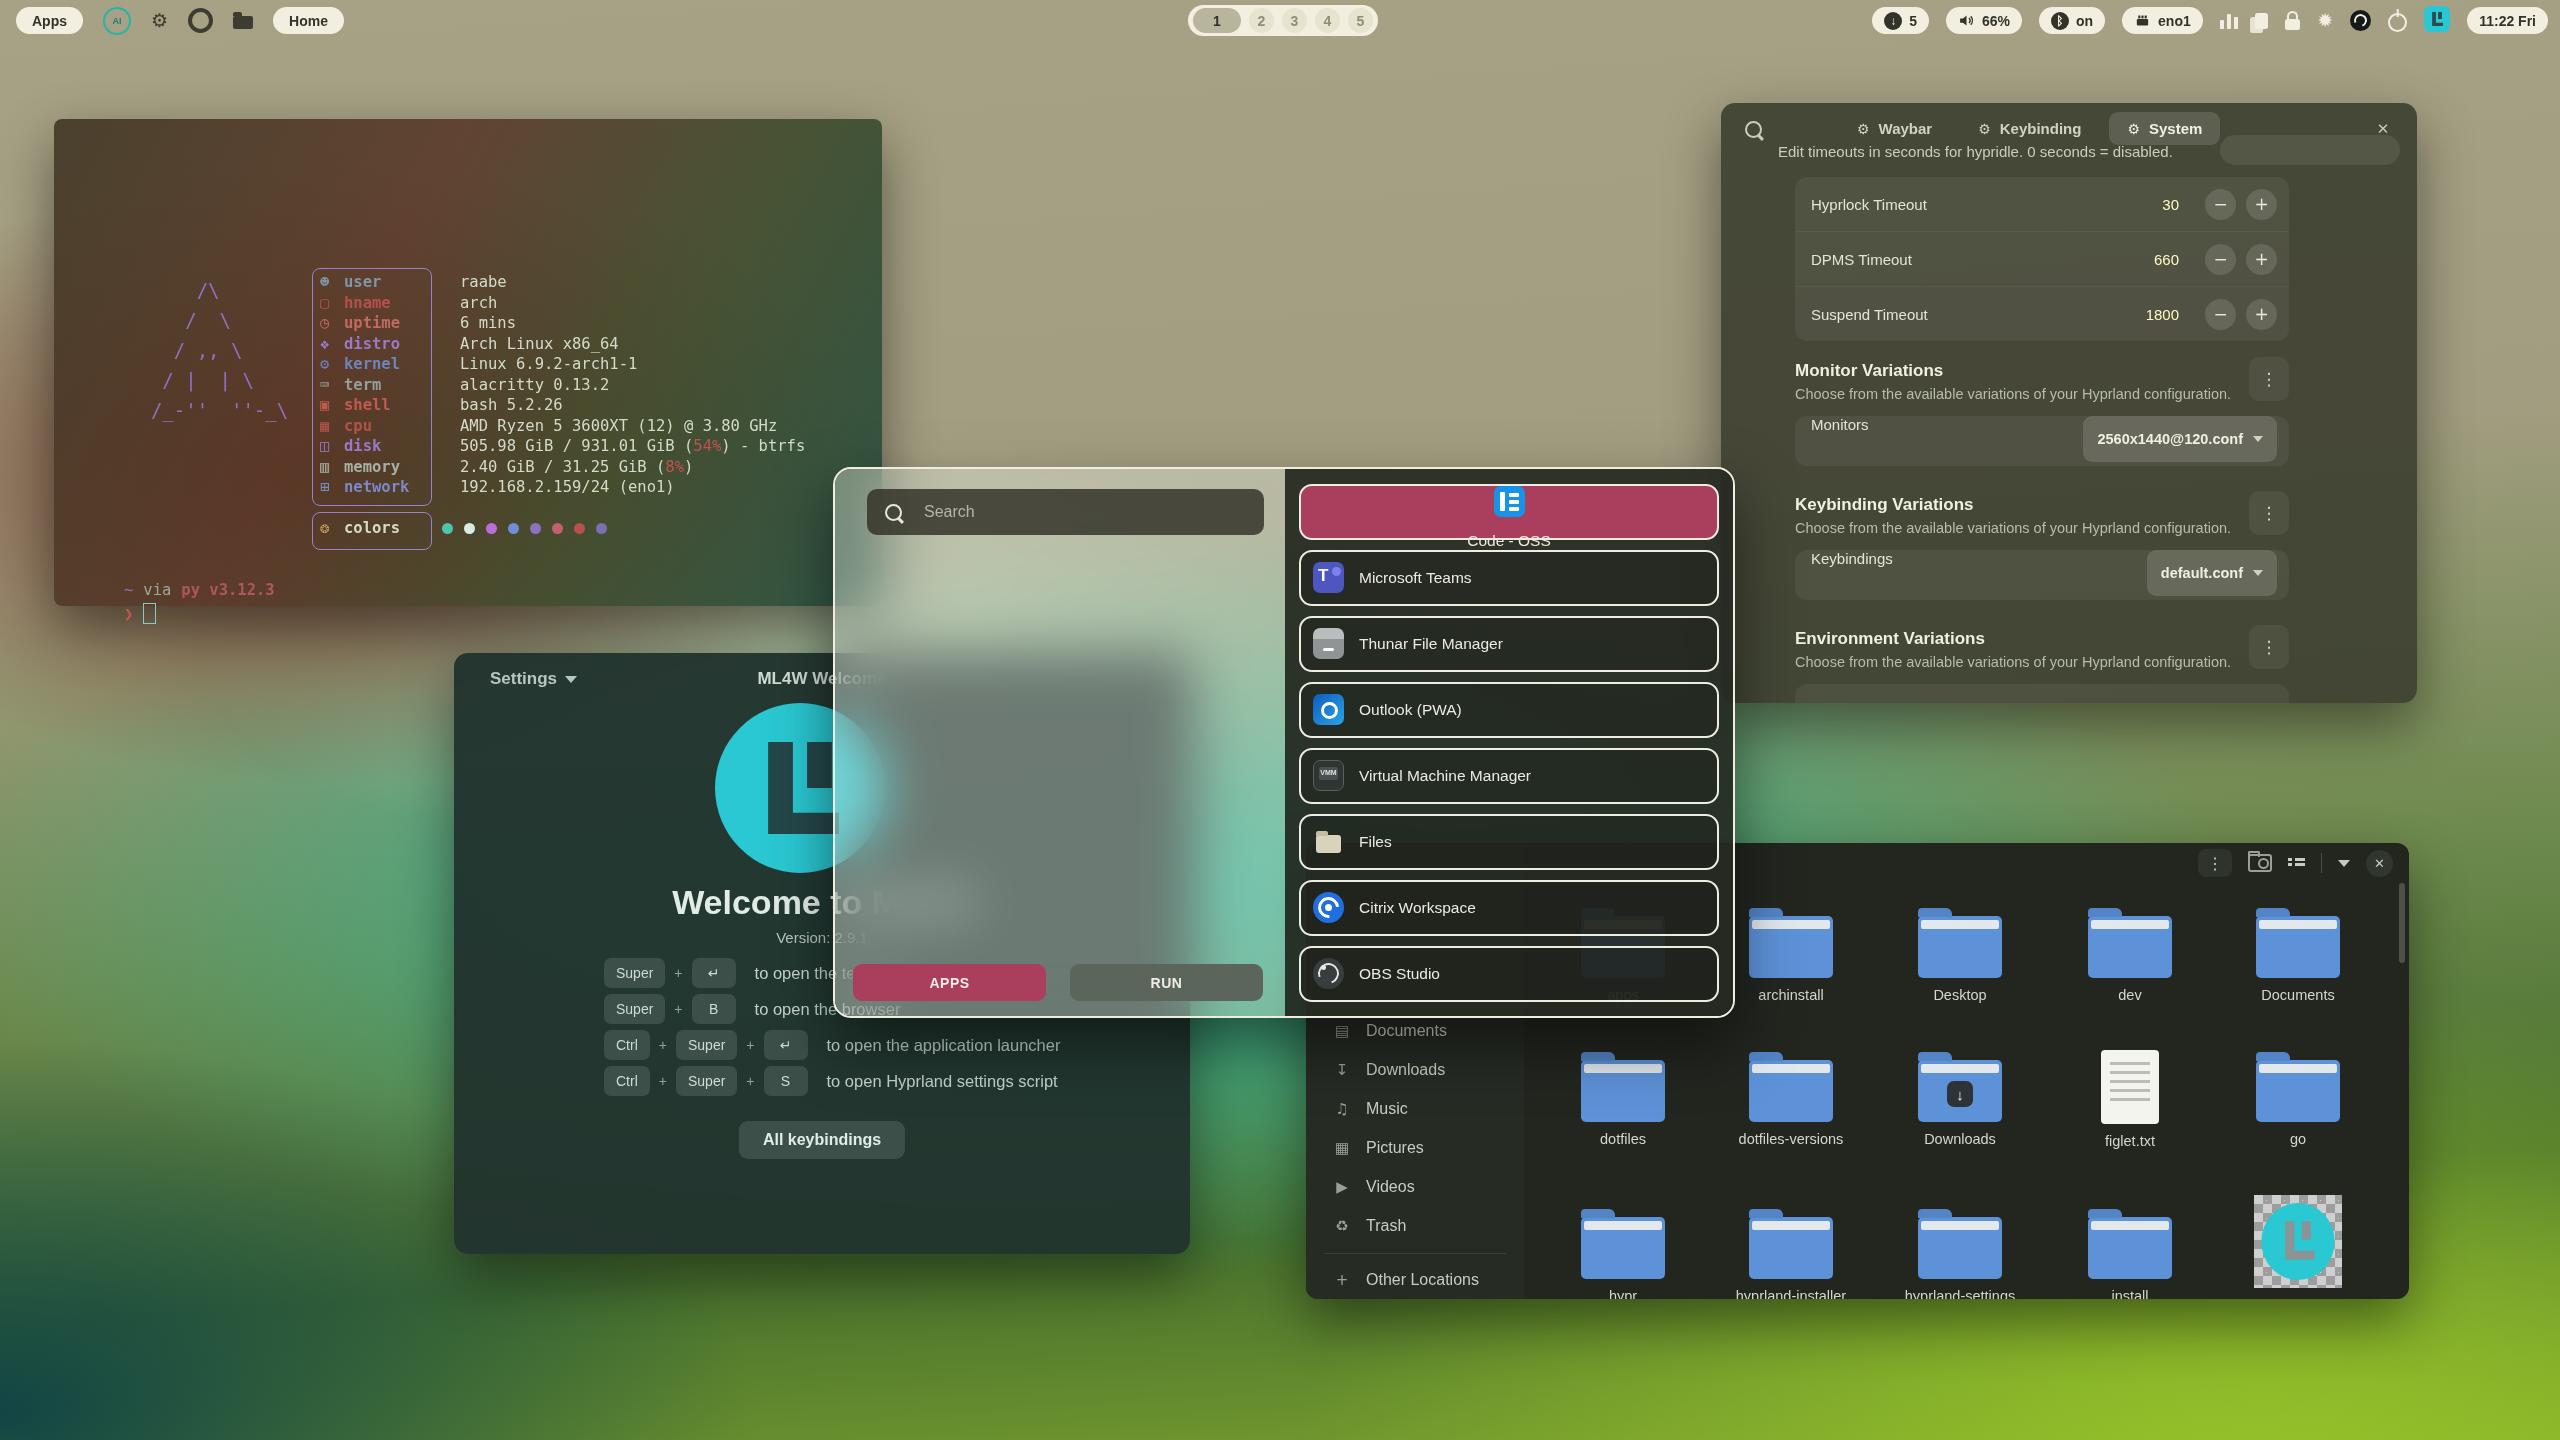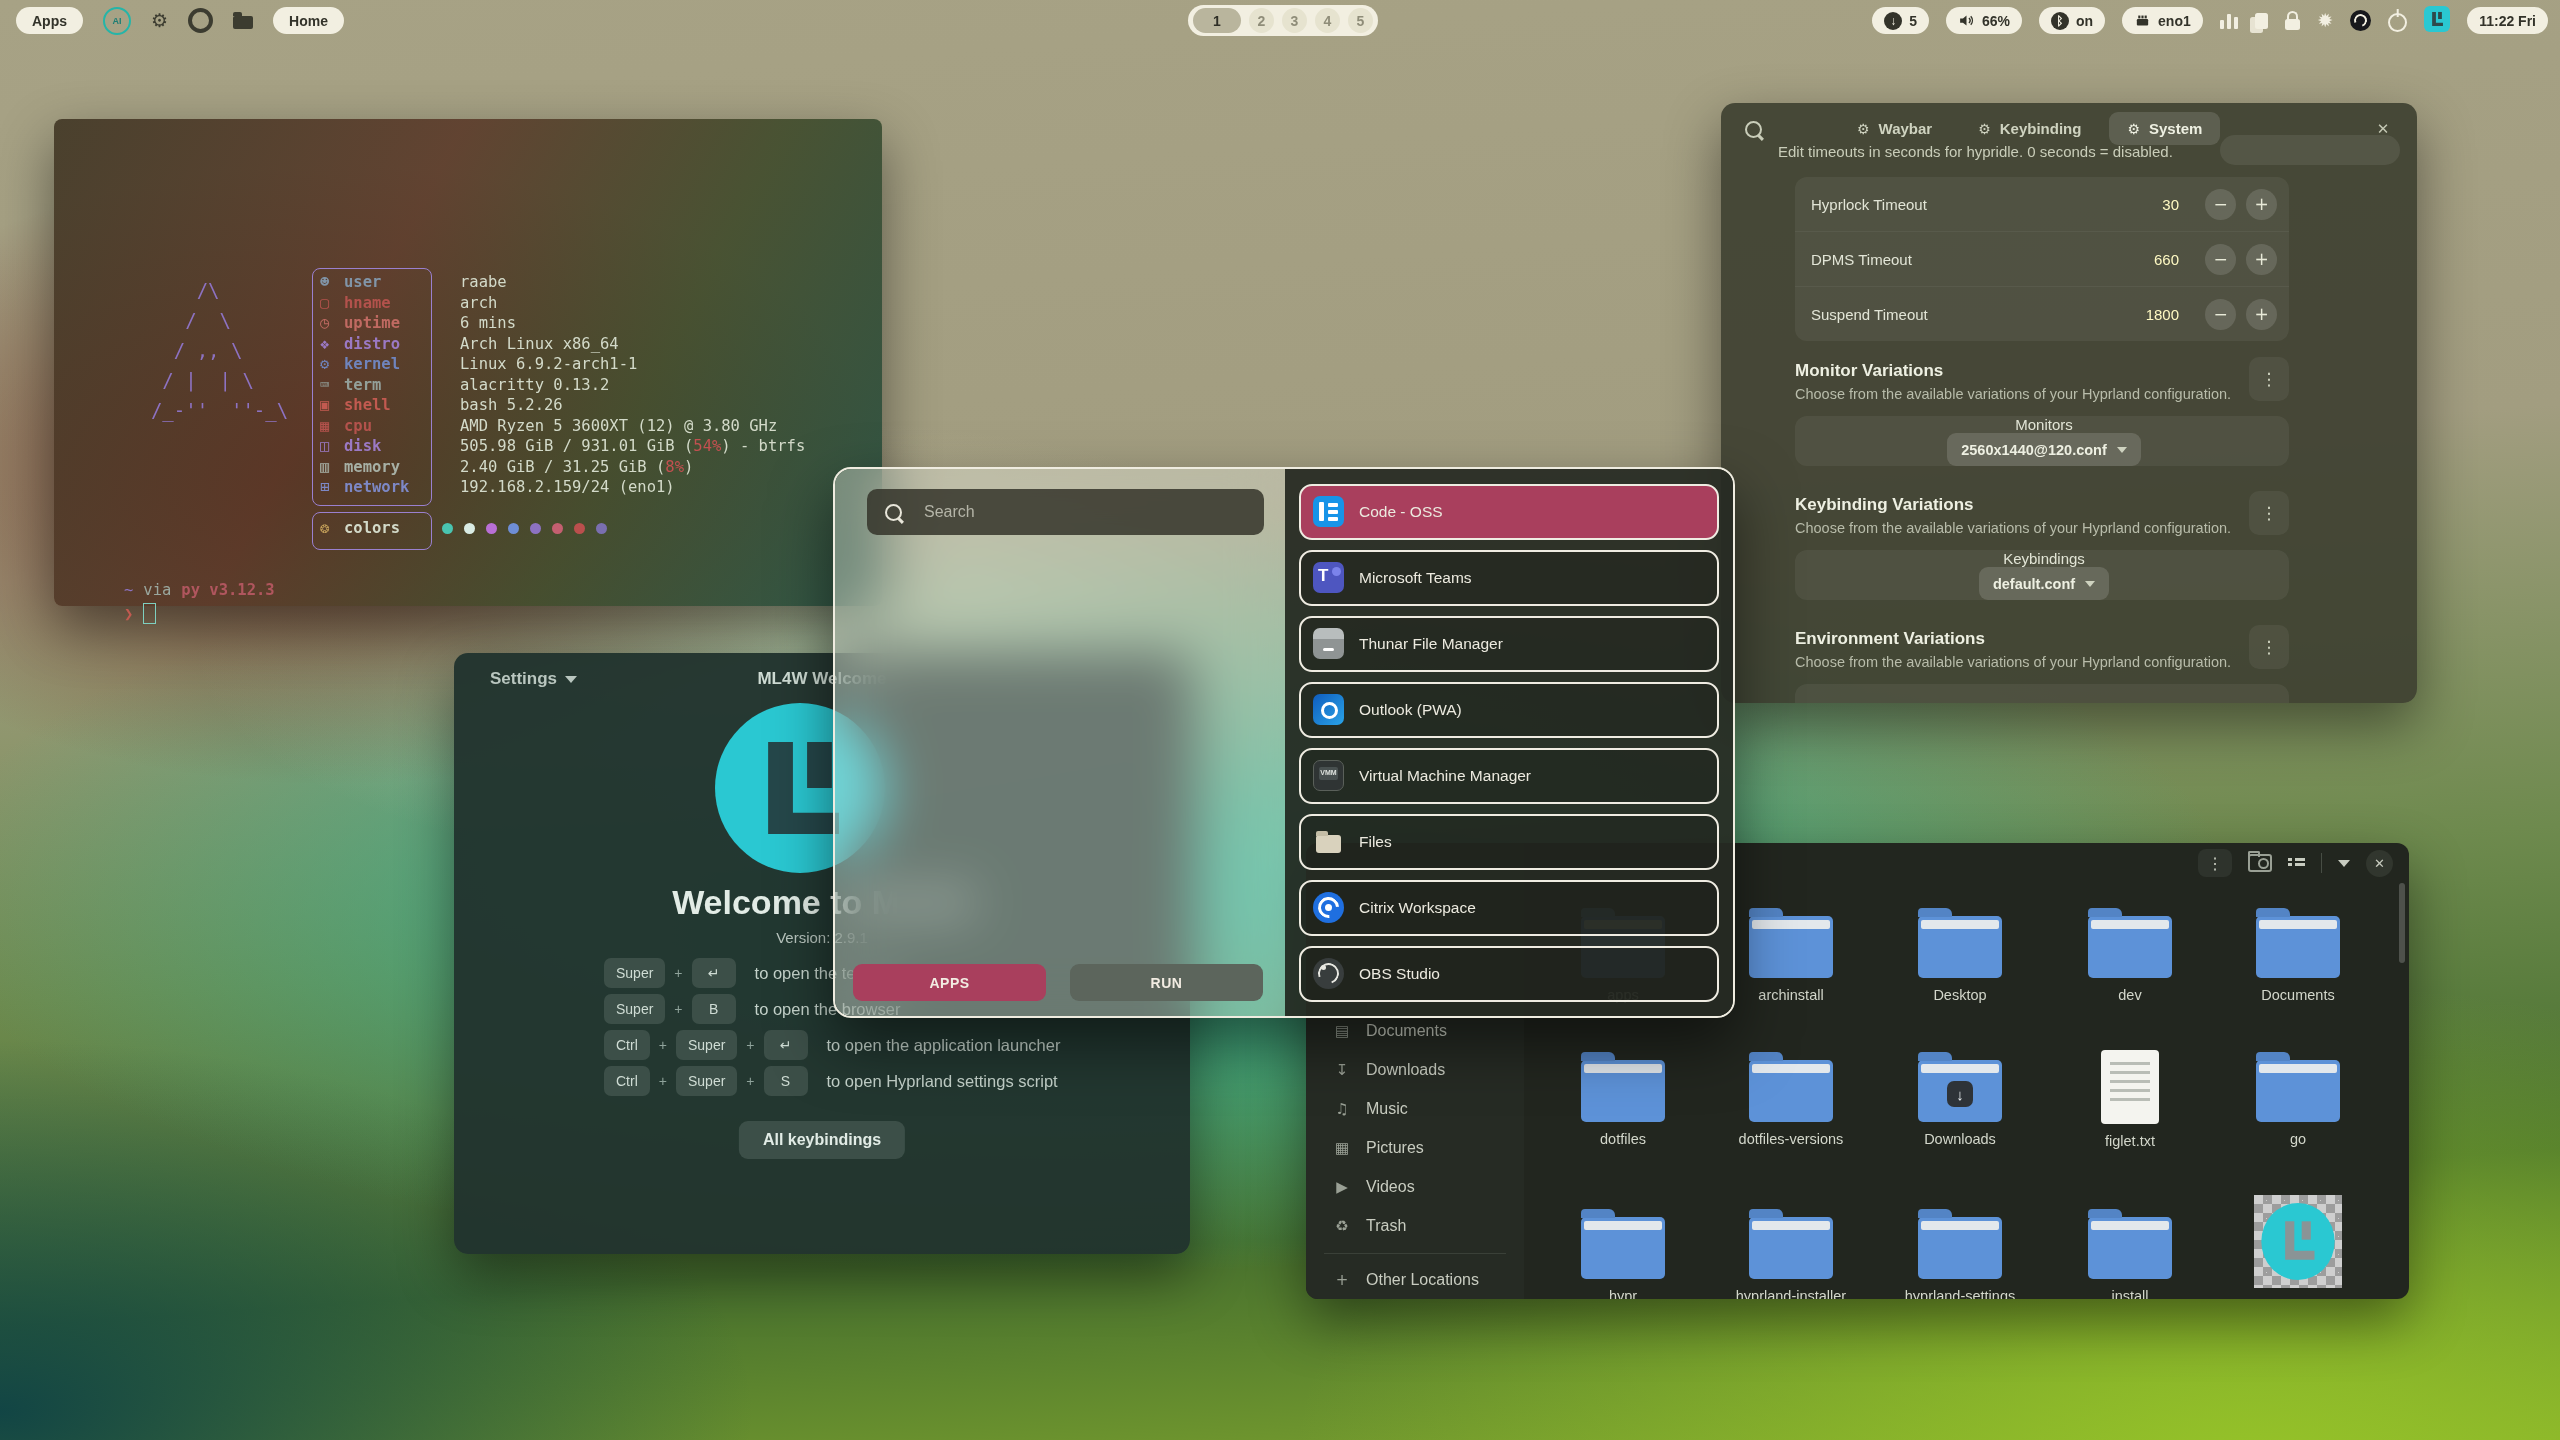--- a/index.html
+++ b/index.html
@@ -143,21 +143,21 @@
   .srow:last-child{border-bottom:none;}
   .srow .lab{flex:1;font-size:15px;color:#e2e5d6;}
   .srow .val{font-size:15px;color:#fef9c3;margin-right:16px;}
   .round{width:31px;height:31px;border-radius:50%;background:rgba(255,255,255,.13);color:#e8ead8;font-size:17px;
     display:flex;align-items:center;justify-content:center;margin-left:10px;font-family:"DejaVu Sans",sans-serif;}
   .section{position:absolute;left:74px;width:494px;}
   .sec-title{font-size:17px;font-weight:700;color:#eef0e2;}
   .sec-desc{font-size:14.5px;color:#b8bcaa;margin-top:5px;}
   .kebab{position:absolute;right:0;top:-4px;width:40px;height:44px;border-radius:10px;background:rgba(255,255,255,.06);
     color:#d6dac6;font-size:17px;display:flex;align-items:center;justify-content:center;}
-  .vrow{margin-top:14px;height:50px;background:rgba(255,255,255,.06);border-radius:12px;display:flex;align-items:center;padding:0 12px 0 16px;flex-direction:column;}
+  .vrow{margin-top:14px;height:50px;background:rgba(255,255,255,.06);border-radius:12px;display:flex;align-items:flex-start;padding:0 12px 0 16px;}
   .vrow .lab{flex:1;font-size:15px;color:#e2e5d6;}
   .drop{height:34px;padding:6px 14px;border-radius:9px;background:rgba(255,255,255,.14);display:flex;align-items:center;gap:10px;
     font-size:14.5px;font-weight:700;color:#eef0e2;}
   .drop .chev{border-top-color:#cfd3c0;border-left-width:5px;border-right-width:5px;border-top-width:6px;}
 
   
   .launcher{left:833px;top:467px;width:898px;height:547px;border-radius:18px;border:2.5px solid #efece0;
     overflow:hidden;box-shadow:0 26px 60px rgba(0,0,0,.5);}
   .l-left{position:absolute;left:0;top:0;bottom:0;width:450px;background:rgba(226,232,222,.38);backdrop-filter:blur(26px);}
   .l-right{position:absolute;right:0;top:0;bottom:0;left:450px;background:rgba(38,42,34,.93);}
@@ -167,21 +167,21 @@
   .searchbox .mag::after{background:#e8e6da;}
   .searchbox input{flex:1;background:transparent;border:none;outline:none;color:#d8d8cc;font-size:16px;font-family:"Liberation Sans",sans-serif;}
   .searchbox input::placeholder{color:#b5b5a8;}
   .lbtn{position:absolute;height:37px;border-radius:9px;display:flex;align-items:center;justify-content:center;
     font-size:14px;font-weight:700;letter-spacing:.5px;color:#f2ece2;}
   .lbtn.apps{left:18px;top:495px;width:193px;background:#a93f5d;}
   .lbtn.run{left:235px;top:495px;width:193px;background:#5c655c;}
   .appcol{position:absolute;left:464px;top:15px;width:420px;display:flex;flex-direction:column;gap:10.5px;}
   .appitem{height:55.5px;border:2px solid #efece2;border-radius:13px;background:rgba(18,20,16,.25);
     display:flex;align-items:center;gap:15px;padding:0 12px;box-sizing:border-box;color:#eceadf;font-size:15.5px;}
-  .appitem.active{background:#a93f5d;}
+  .appitem.active{background:#a93f5d;flex-direction:column;}
   .aicon{width:31px;height:31px;border-radius:7px;position:relative;flex:0 0 auto;}
   .ic-code{background:#1794e8;}
   .ic-code::before{content:'';position:absolute;left:6px;top:6px;width:5px;height:19px;background:#fff;border-radius:1px;}
   .ic-code::after{content:'';position:absolute;left:15px;top:7px;width:10px;height:3.5px;background:#fff;border-radius:1px;
     box-shadow:0 7px 0 #fff,0 14px 0 #fff;}
   .ic-teams{background:#4e56c0;}
   .ic-teams::before{content:'T';position:absolute;left:5px;top:4px;color:#fff;font-weight:700;font-size:17px;}
   .ic-teams::after{content:'';position:absolute;right:3px;top:5px;width:9px;height:9px;border-radius:50%;background:#7b83eb;}
   .ic-thunar{background:linear-gradient(#b8bdbd 35%,#8f9494 35%);}
   .ic-thunar::after{content:'';position:absolute;left:10px;bottom:8px;width:11px;height:3.5px;background:#fff;border-radius:2px;}

